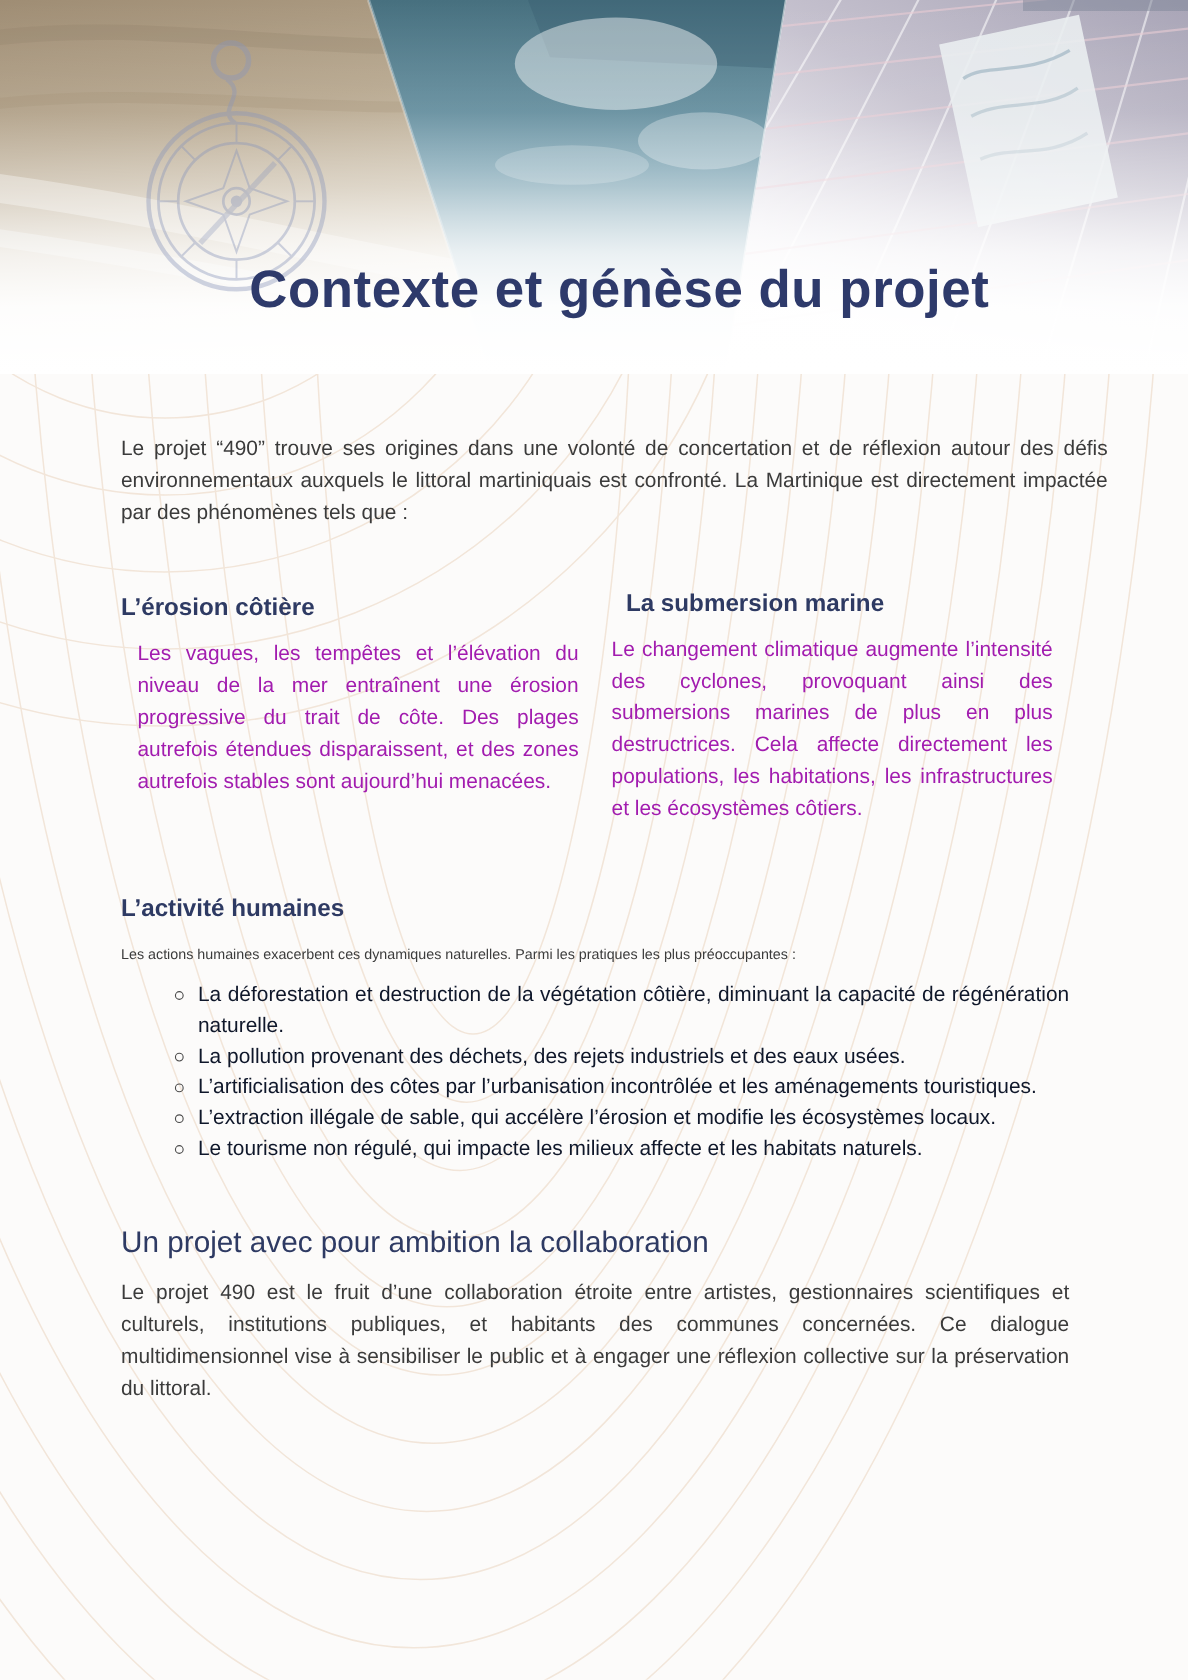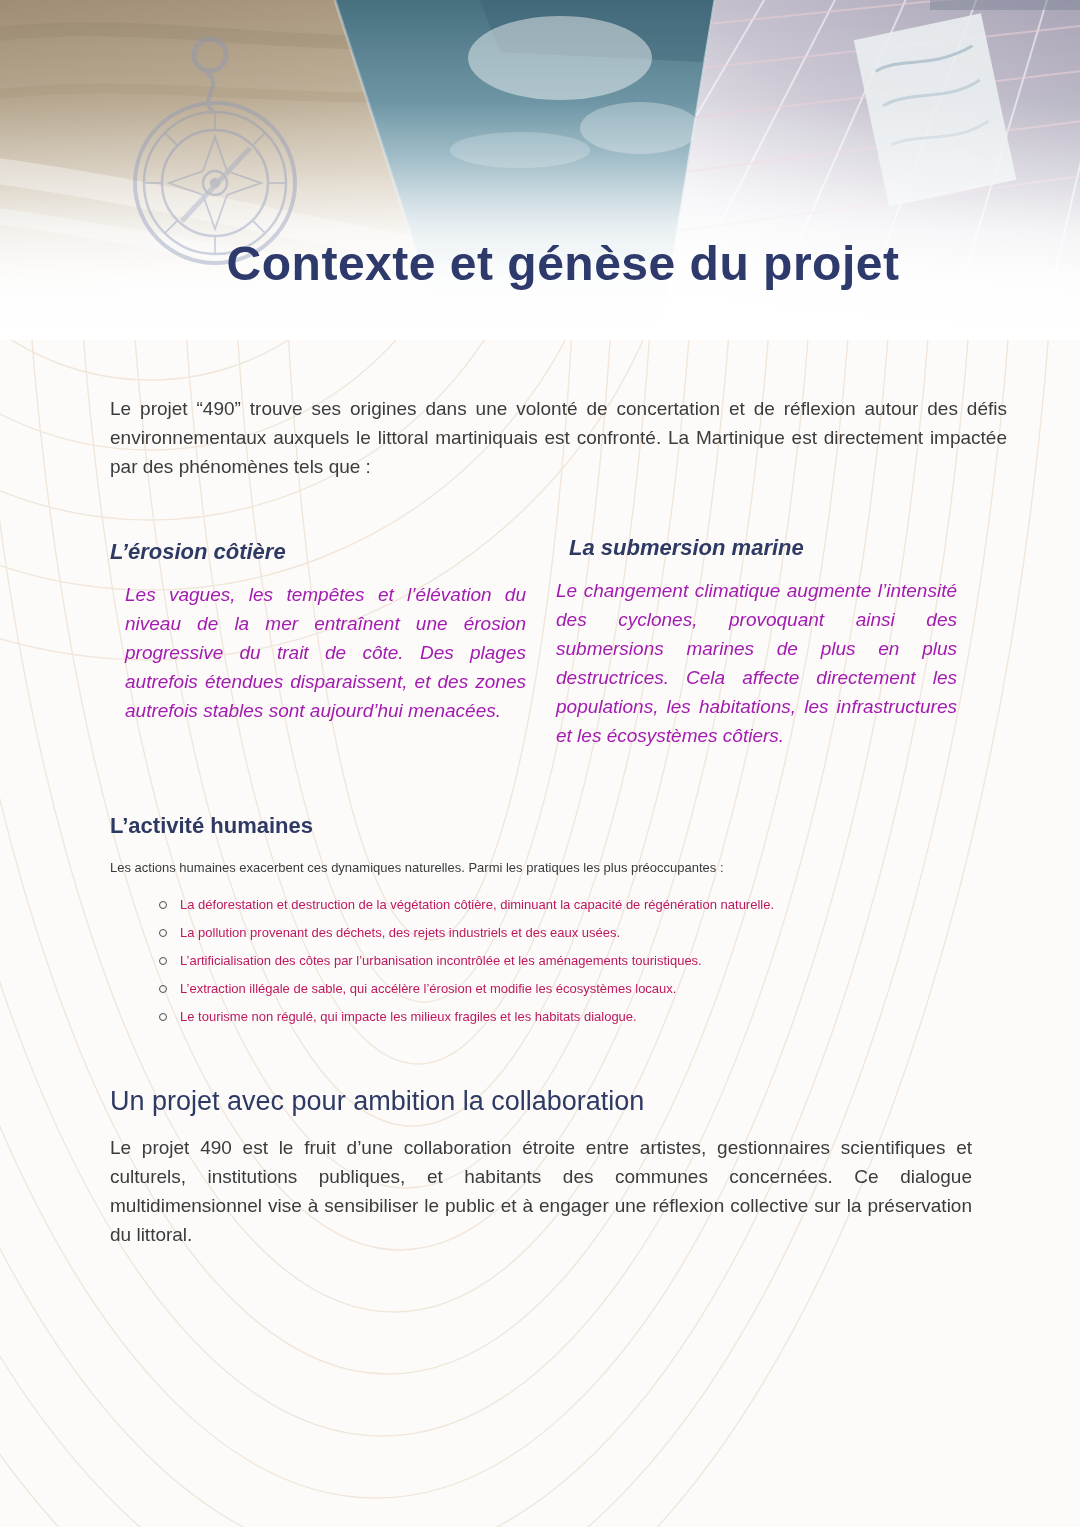--- a/index.html
+++ b/index.html
@@ -21,21 +21,20 @@
     color:#2e3a6b;letter-spacing:.5px;
   }
   .intro{
     margin:100px 73px 0 110px;
     font-size:19px;line-height:29px;color:#3b3b3b;
     text-align:justify;
   }
   .cols{
     display:flex;
     margin:58px 108px 0 110px;
-    font-style:italic;
   }
   .col{flex:1;}
   .col h3, .activity h3{
     margin:0 0 14px 0;
     font-size:22px;line-height:26px;font-weight:700;color:#2e3a63;
   }
   .col p{
     margin:15px;font-size:19px;line-height:29px;color:#a21caf;text-align:justify;
   }
   .col.right h3{margin-top:-4px;margin-left:28px;}
@@ -43,21 +42,21 @@
   .activity .lead{
     margin:0;font-size:13px;line-height:29px;color:#3b3b3b;text-align:justify;
   }
   .activity ul{
     list-style:none;
     margin:9px 0 0 46px;padding:0;
   }
   .activity li{
     position:relative;
     padding-left:24px;
-    font-size:13px;line-height:28px;color:#be185d;
+    font-size:19px;line-height:28px;color:#0f172a;
     text-align:justify;
   }
   .blt{
     position:absolute;left:3px;top:10px;
     width:6px;height:6px;
     border:1.5px solid #4a4a4a;border-radius:50%;
     background:transparent;
   }
   .collab{margin:54px 108px 0 110px;}
   .collab h2{
@@ -236,21 +235,21 @@
       <li>
         <span class="blt"></span>
         <span>L’artificialisation des côtes par l’urbanisation incontrôlée et les aménagements touristiques.</span>
       </li>
       <li>
         <span class="blt"></span>
         <span>L’extraction illégale de sable, qui accélère l’érosion et modifie les écosystèmes locaux.</span>
       </li>
       <li>
         <span class="blt"></span>
-        <span>Le tourisme non régulé, qui impacte les milieux fragiles et les habitats dialogue.</span>
+        <span>Le tourisme non régulé, qui impacte les milieux affecte et les habitats naturels.</span>
       </li>
     </ul>
   </div>
 
   <div class="collab">
     <h2>Un projet avec pour ambition la collaboration</h2>
     <p>Le projet 490 est le fruit d’une collaboration étroite entre artistes, gestionnaires scientifiques et culturels, institutions publiques, et habitants des communes concernées. Ce dialogue multidimensionnel vise à sensibiliser le public et à engager une réflexion collective sur la préservation du littoral.</p>
   </div>
 
 </div>

